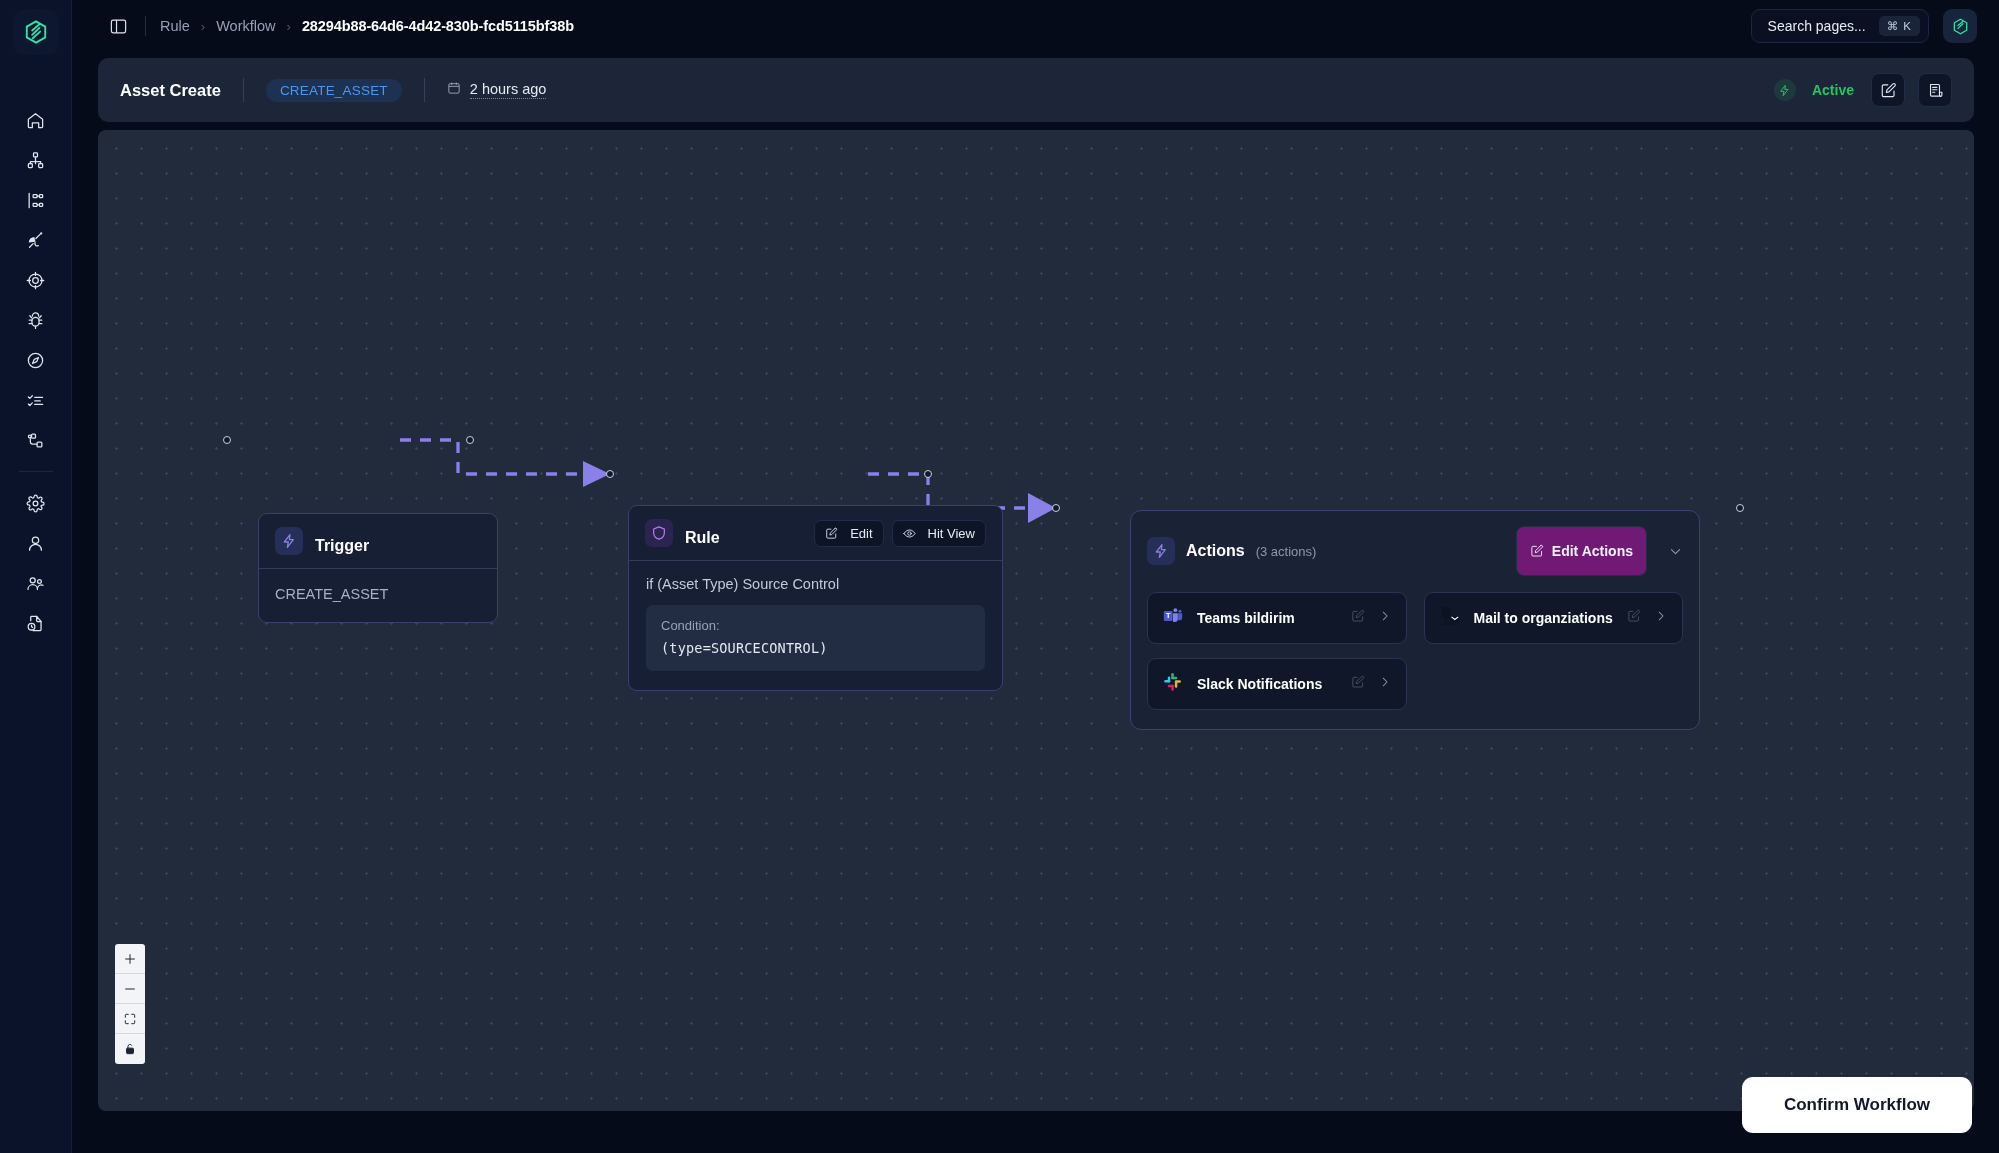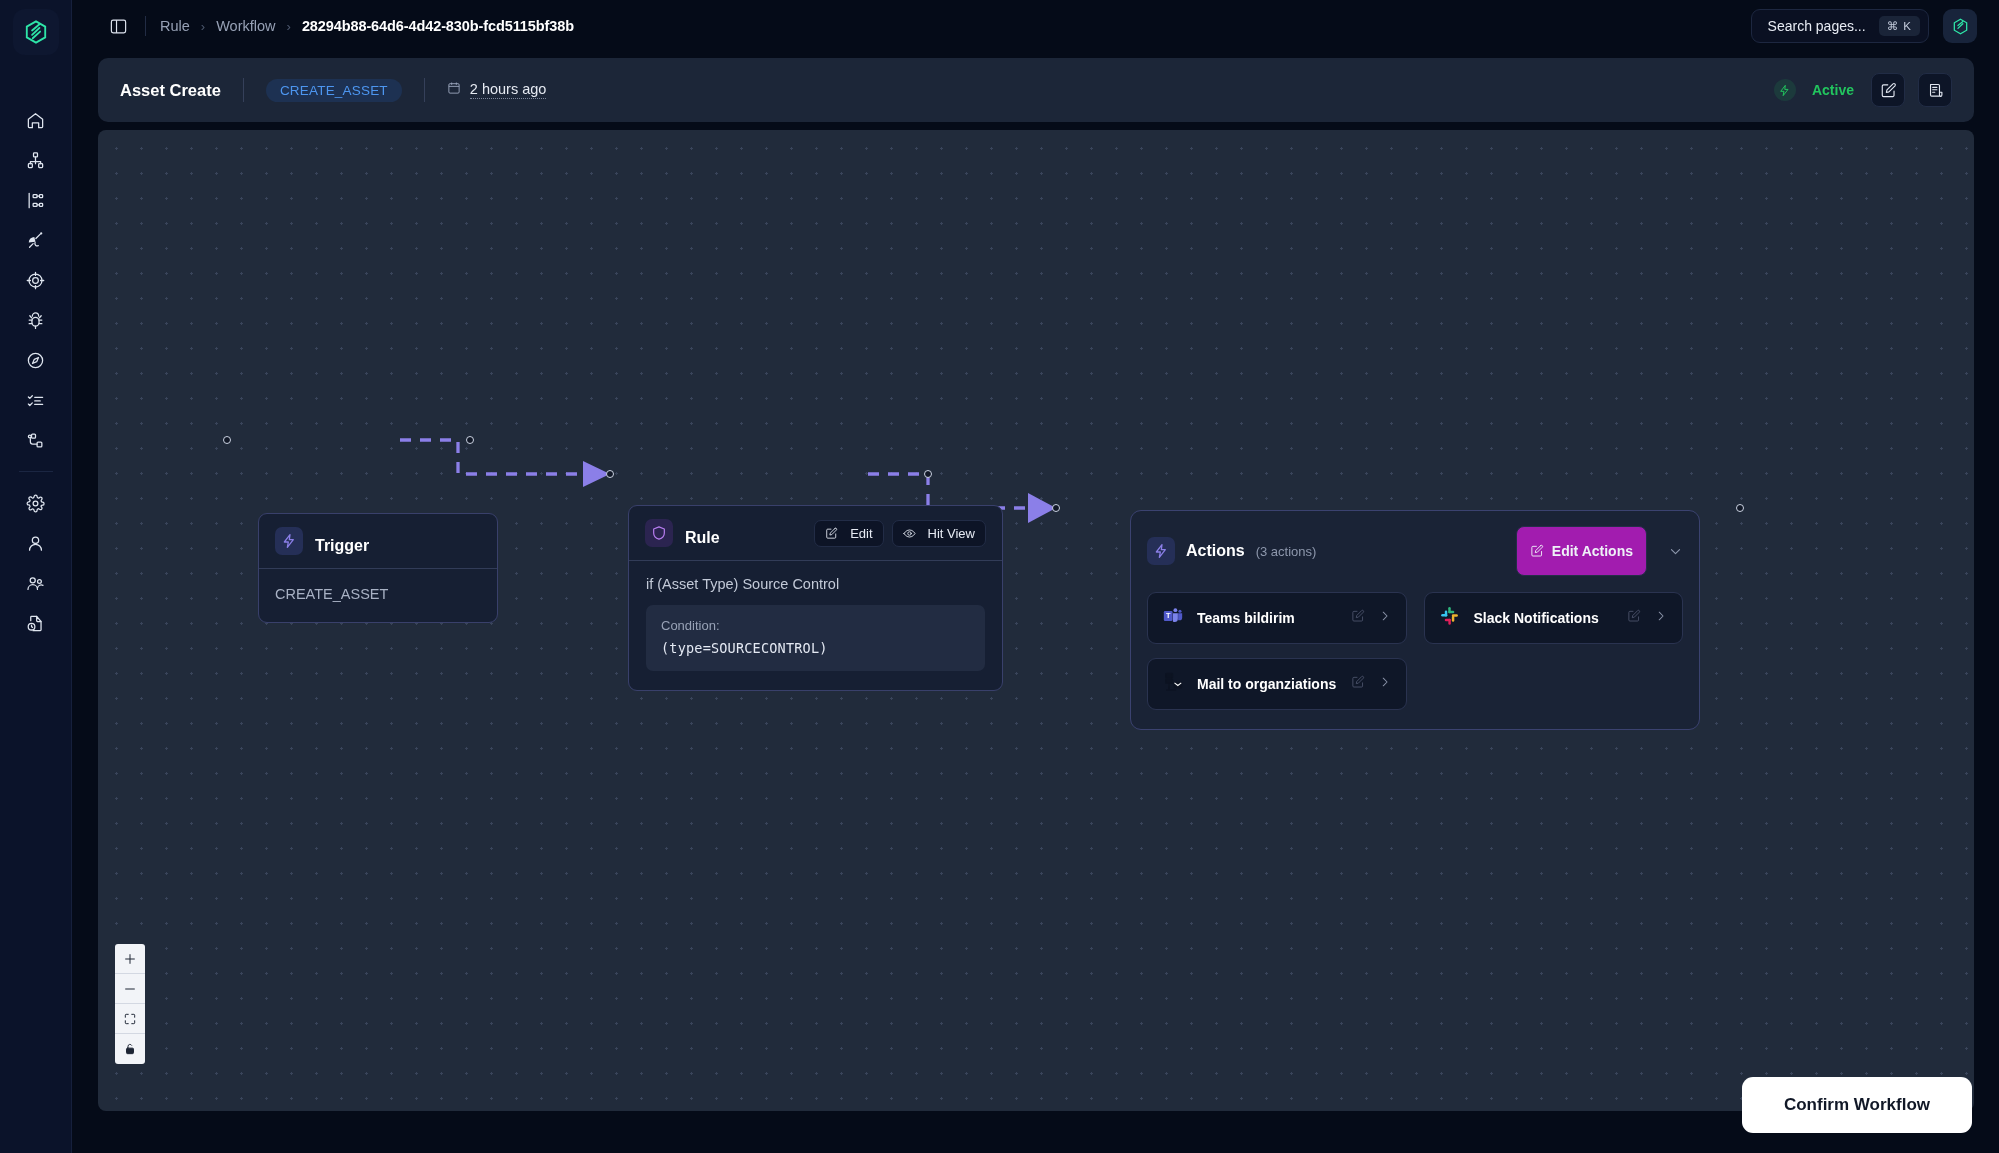--- a/index.html
+++ b/index.html
@@ -150,21 +150,21 @@
   #panel-actions {
     left: 1032px; top: 380px; width: 570px;
     background: #1a2336; border: 1px solid #3b4270; border-radius: 11px;
     padding: 15px 16px 19px 16px;
   }
   #actions-head { display: flex; align-items: center; gap: 11px; margin-bottom: 16px; }
   #actions-title { color: #ffffff; font-size: 16px; font-weight: 700; }
   #actions-count { color: #8e98ad; font-size: 13px; }
   #edit-actions-btn {
     margin-left: auto; display: flex; align-items: center; gap: 8px;
-    background: #a21caf; border: 1px solid #242e48; border-radius: 8px;
+    background: #701a75; border: 1px solid #242e48; border-radius: 8px;
     padding: 16px 13px; color: #eef1f7; font-size: 14px; font-weight: 600; cursor: pointer;
   }
   #edit-actions-btn svg { width: 14px; height: 14px; stroke: #eef1f7; fill: none; stroke-width: 1.6; stroke-linecap: round; stroke-linejoin: round; }
   #actions-collapse { margin-left: 10px; cursor: pointer; display:flex; }
   #actions-collapse svg { width: 15px; height: 15px; stroke: #8e98ad; fill: none; stroke-width: 1.8; stroke-linecap: round; stroke-linejoin: round; }
   #actions-grid { display: grid; grid-template-columns: 1fr 1fr; gap: 14px 17px; }
   .action-card {
     background: #0f1728; border: 1px solid #2a3350; border-radius: 9px;
     height: 52px; display: flex; align-items: center; padding: 0 14px; gap: 13px; cursor: pointer;
   }
@@ -496,20 +496,48 @@
           <span class="chev">
             <svg viewBox="0 0 24 24">
                 <path d="M9 5.5 15.5 12 9 18.5"></path>
               </svg>
           </span>
         </span>
       </div>
 
       <div class="action-card">
         <span>
+          <svg viewBox="0 0 24 24" width="22" height="22" fill="none" stroke="#0c1322" stroke-width="1.4">
+            <rect x="4" y="2.6" width="7.5" height="5" rx="1" fill="#0c1322"></rect>
+            <rect x="4" y="8.6" width="7.5" height="5" rx="1" fill="#0c1322"></rect>
+            <path d="M7.7 13.6v7.2" stroke="#0c1322"></path>
+              <path d="M4.4 20.8h11" stroke="#0c1322"></path>
+            <circle cx="7.7" cy="18.2" r="1.1" fill="#0c1322" stroke="none"></circle>
+            <rect x="13.2" y="12.4" width="8.2" height="6" rx="1" fill="#0c1322"></rect>
+            <path d="m13.6 13 3.7 2.8 3.7-2.8" stroke="#ffffff" stroke-width="1.2"></path>
+          </svg>
+        </span>
+        <span class="action-label">Mail to organziations</span>
+        <span class="action-tail">
+          <span class="pen">
+            <svg viewBox="0 0 24 24">
+                <path d="M11 4H5a1.8 1.8 0 0 0-1.8 1.8v13A1.8 1.8 0 0 0 5 20.6h13a1.8 1.8 0 0 0 1.8-1.8v-6"></path>
+                <path d="M18.4 2.6a2 2 0 0 1 2.8 2.8L12.6 14l-3.6.8.8-3.6 8.6-8.6Z"></path>
+              </svg>
+          </span>
+          <span class="chev">
+            <svg viewBox="0 0 24 24">
+                <path d="M9 5.5 15.5 12 9 18.5"></path>
+              </svg>
+          </span>
+        </span>
+      </div>
+
+      <div class="action-card">
+        <span>
           <svg viewBox="0 0 24 24" width="22" height="22">
             <rect x="2.4" y="9.8" width="6.6" height="2.7" rx="1.35" fill="#36c5f0"></rect>
             <rect x="6.3" y="5.9" width="2.7" height="6.6" rx="1.35" fill="#36c5f0"></rect>
             <rect x="10.1" y="2.3" width="2.7" height="6.6" rx="1.35" fill="#2eb67d"></rect>
             <rect x="10.1" y="6.2" width="6.6" height="2.7" rx="1.35" fill="#2eb67d"></rect>
             <rect x="14" y="10" width="6.6" height="2.7" rx="1.35" fill="#ecb22e"></rect>
             <rect x="14" y="11.6" width="2.7" height="6.6" rx="1.35" fill="#ecb22e"></rect>
             <rect x="10.2" y="15" width="2.7" height="6.6" rx="1.35" fill="#e01e5a"></rect>
             <rect x="6.3" y="15" width="6.6" height="2.7" rx="1.35" fill="#e01e5a"></rect>
           </svg>
@@ -522,48 +550,20 @@
                 <path d="M18.4 2.6a2 2 0 0 1 2.8 2.8L12.6 14l-3.6.8.8-3.6 8.6-8.6Z"></path>
               </svg>
           </span>
           <span class="chev">
             <svg viewBox="0 0 24 24">
                 <path d="M9 5.5 15.5 12 9 18.5"></path>
               </svg>
           </span>
         </span>
       </div>
-
-      <div class="action-card">
-        <span>
-          <svg viewBox="0 0 24 24" width="22" height="22" fill="none" stroke="#0c1322" stroke-width="1.4">
-            <rect x="4" y="2.6" width="7.5" height="5" rx="1" fill="#0c1322"></rect>
-            <rect x="4" y="8.6" width="7.5" height="5" rx="1" fill="#0c1322"></rect>
-            <path d="M7.7 13.6v7.2" stroke="#0c1322"></path>
-              <path d="M4.4 20.8h11" stroke="#0c1322"></path>
-            <circle cx="7.7" cy="18.2" r="1.1" fill="#0c1322" stroke="none"></circle>
-            <rect x="13.2" y="12.4" width="8.2" height="6" rx="1" fill="#0c1322"></rect>
-            <path d="m13.6 13 3.7 2.8 3.7-2.8" stroke="#ffffff" stroke-width="1.2"></path>
-          </svg>
-        </span>
-        <span class="action-label">Mail to organziations</span>
-        <span class="action-tail">
-          <span class="pen">
-            <svg viewBox="0 0 24 24">
-                <path d="M11 4H5a1.8 1.8 0 0 0-1.8 1.8v13A1.8 1.8 0 0 0 5 20.6h13a1.8 1.8 0 0 0 1.8-1.8v-6"></path>
-                <path d="M18.4 2.6a2 2 0 0 1 2.8 2.8L12.6 14l-3.6.8.8-3.6 8.6-8.6Z"></path>
-              </svg>
-          </span>
-          <span class="chev">
-            <svg viewBox="0 0 24 24">
-                <path d="M9 5.5 15.5 12 9 18.5"></path>
-              </svg>
-          </span>
-        </span>
-      </div>
     </div>
   </div>
 </div>
 
 <div id="zoom-ctl">
   <div class="zoom-btn">
     <svg viewBox="0 0 24 24">
         <path d="M12 4.5v15M4.5 12h15"></path>
       </svg>
   </div>

